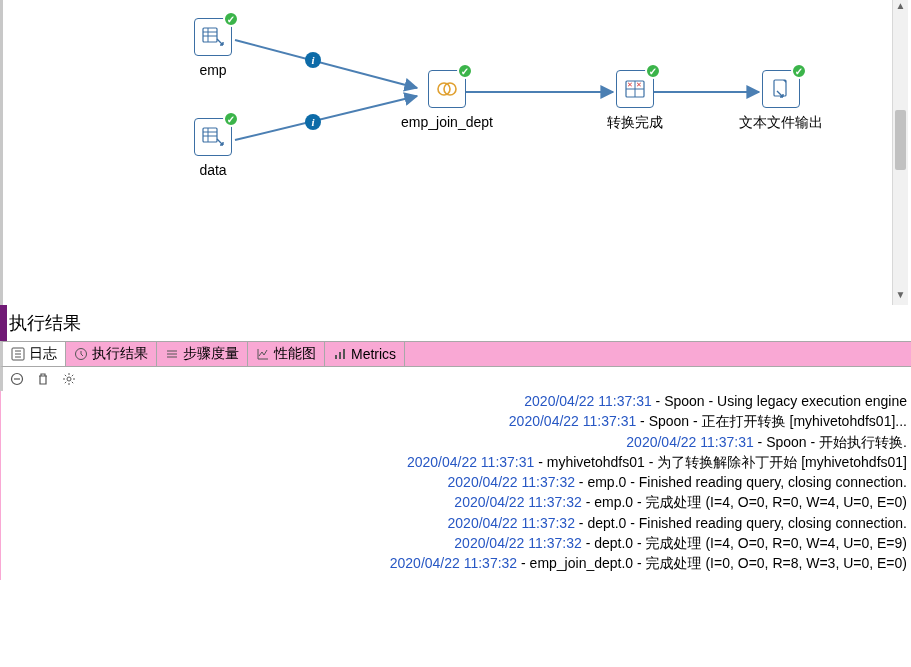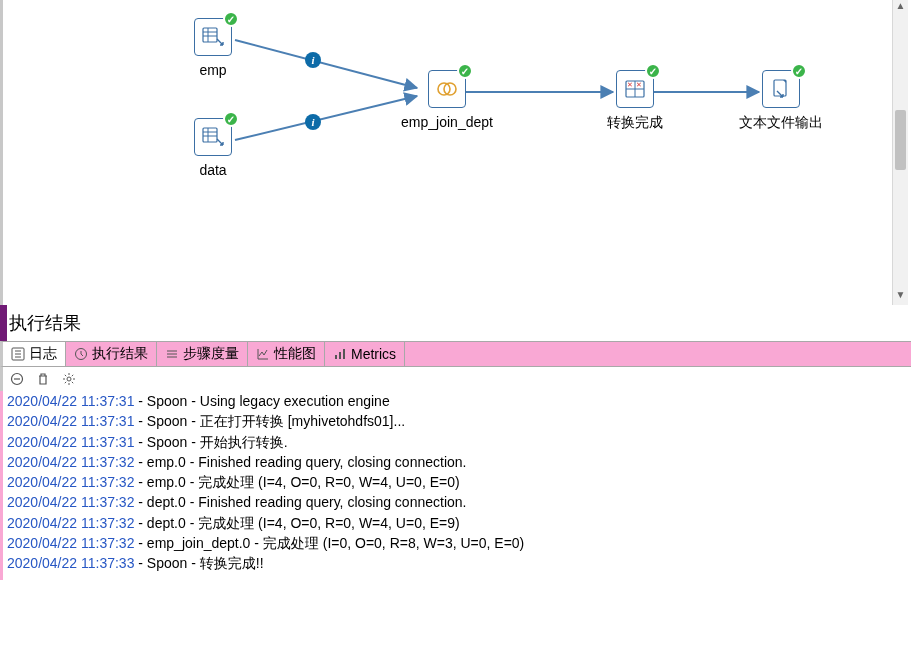--- a/index.html
+++ b/index.html
@@ -85,24 +85,25 @@
     gap:10px;
     padding:4px 6px;
     border-left: 3px solid #c8c8c8;
   }
   .tbtn {
     width:16px;height:16px;
     display:flex;align-items:center;justify-content:center;
     color:#555;cursor:pointer;
   }
   .log-area {
-    border-left: 3px solid #f9a8d4;
+    border-left: 1px solid #f9a8d4;
     padding: 0 4px 6px 4px;
     font-size: 14px;
     line-height: 1.45;
+    text-align: right;
   }
   .log-line { white-space: nowrap; }
   .ts-link { color:#2757c4; text-decoration:none; }
   .scrollbar-right {
     position:absolute; right:0; top:0; bottom:0; width:16px;
     background:#f1f1f1; border-left:1px solid #d8d8d8;
   }
   .scroll-thumb { position:absolute; left:2px; right:2px; top:110px; height:60px; background:#c1c1c1; border-radius:2px;}
   .scroll-arrow { position:absolute; left:0; right:0; height:16px; text-align:center; color:#666; font-size:10px;}
 </style>
@@ -275,19 +276,19 @@
         <circle cx="7" cy="7" r="2" fill="none" stroke="#555"></circle>
         <path d="M7 1 L7 3 M7 11 L7 13 M1 7 L3 7 M11 7 L13 7 M2.8 2.8 L4.2 4.2 M9.8 9.8 L11.2 11.2 M11.2 2.8 L9.8 4.2 M4.2 9.8 L2.8 11.2" stroke="#555"></path>
       </svg>
   </div>
 </div>
 
 <div class="log-area" id="log-area">
     <div class="log-line"><a href="#" class="ts-link">2020/04/22 11:37:31</a><span> - Spoon - Using legacy execution engine</span></div>
     <div class="log-line"><a href="#" class="ts-link">2020/04/22 11:37:31</a><span> - Spoon - 正在打开转换 [myhivetohdfs01]...</span></div>
     <div class="log-line"><a href="#" class="ts-link">2020/04/22 11:37:31</a><span> - Spoon - 开始执行转换.</span></div>
+    <div class="log-line"><a href="#" class="ts-link">2020/04/22 11:37:31</a><span> - myhivetohdfs01 - 为了转换解除补丁开始  [myhivetohdfs01]</span></div>
     <div class="log-line"><a href="#" class="ts-link">2020/04/22 11:37:32</a><span> - emp.0 - Finished reading query, closing connection.</span></div>
     <div class="log-line"><a href="#" class="ts-link">2020/04/22 11:37:32</a><span> - emp.0 - 完成处理 (I=4, O=0, R=0, W=4, U=0, E=0)</span></div>
     <div class="log-line"><a href="#" class="ts-link">2020/04/22 11:37:32</a><span> - dept.0 - Finished reading query, closing connection.</span></div>
     <div class="log-line"><a href="#" class="ts-link">2020/04/22 11:37:32</a><span> - dept.0 - 完成处理 (I=4, O=0, R=0, W=4, U=0, E=9)</span></div>
     <div class="log-line"><a href="#" class="ts-link">2020/04/22 11:37:32</a><span> - emp_join_dept.0 - 完成处理 (I=0, O=0, R=8, W=3, U=0, E=0)</span></div>
-    <div class="log-line"><a href="#" class="ts-link">2020/04/22 11:37:33</a><span> - Spoon - 转换完成!!</span></div>
   </div>
 
 </body></html>

